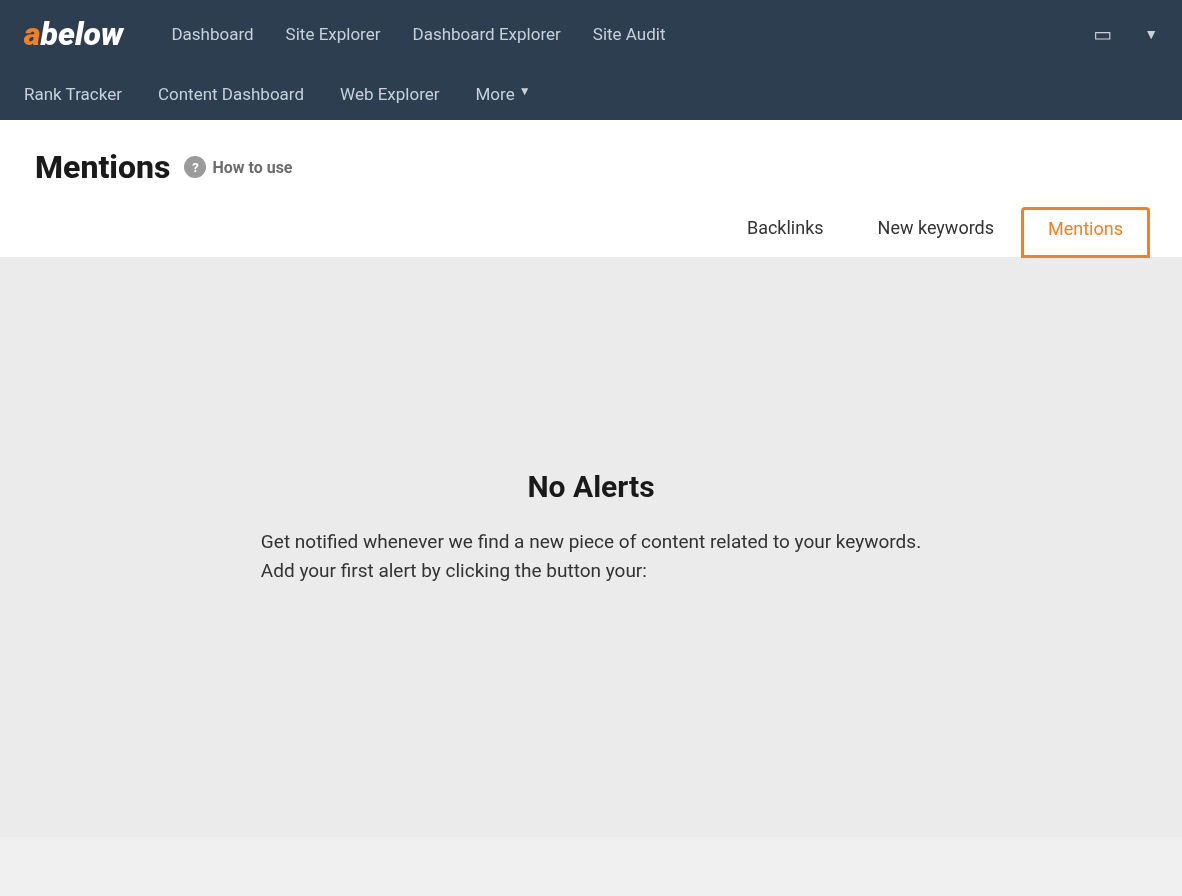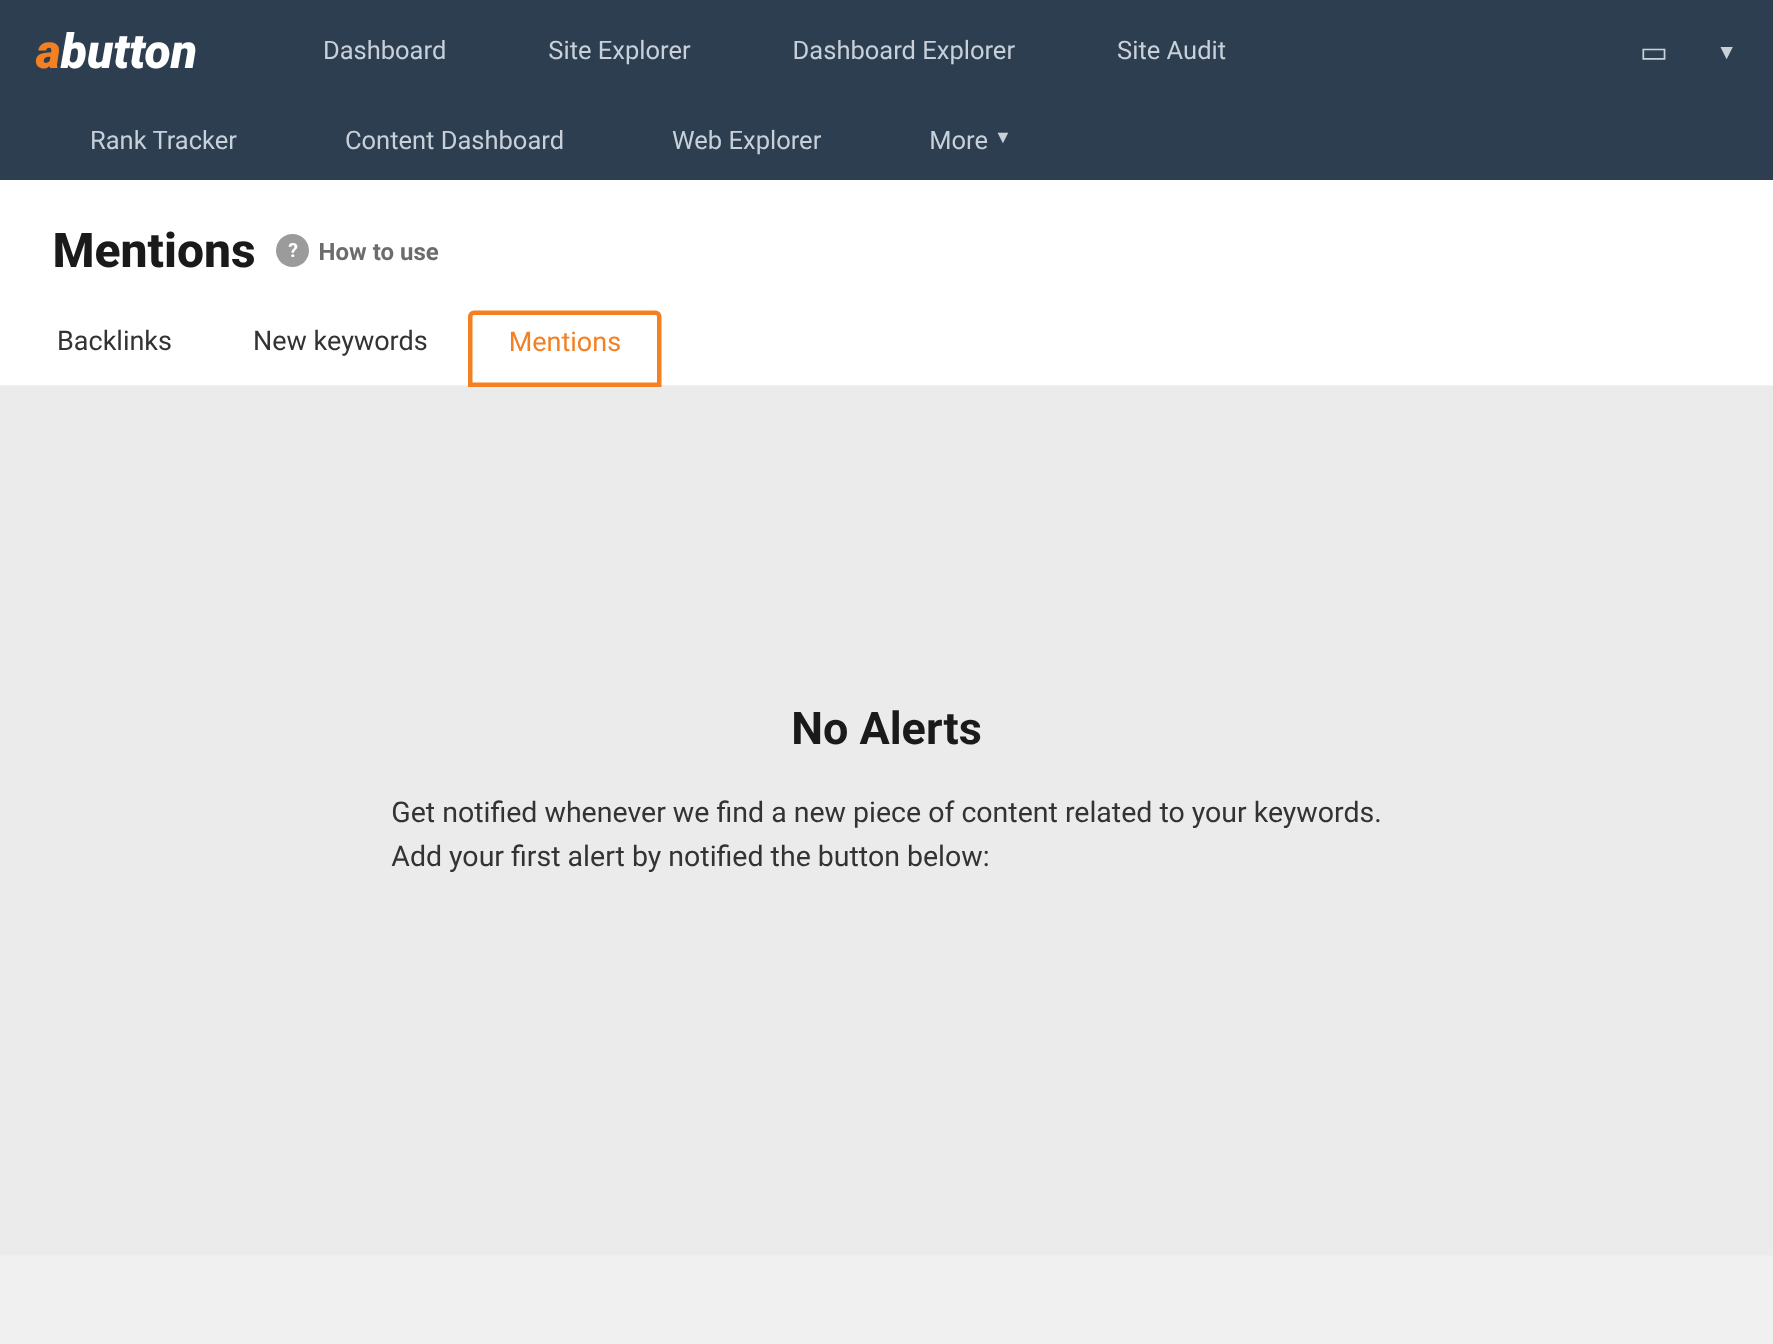--- a/index.html
+++ b/index.html
@@ -52,21 +52,20 @@
       line-height: 1;
     }
 
     .nav-link {
       color: #c8d0da;
       text-decoration: none;
       font-size: 17px;
       font-weight: 400;
       cursor: pointer;
       white-space: nowrap;
-      margin-left: 36px;
     }
 
     .nav-icon {
       color: #c8d0da;
       font-size: 20px;
       cursor: pointer;
       margin-left: auto;
     }
 
     .nav-chevron {
@@ -127,20 +126,21 @@
       font-size: 16px;
       font-weight: bold;
     }
 
     
     .tabs {
       display: flex;
       align-items: flex-end;
       gap: 0;
       border-bottom: none;
+      justify-content: flex-end;
     }
 
     .tab {
       padding: 8px 24px 16px 24px;
       font-size: 18px;
       color: #333;
       cursor: pointer;
       text-decoration: none;
       border: 3px solid transparent;
       border-radius: 4px 4px 0 0;
@@ -200,21 +200,21 @@
       gap: 8px;
     }
   </style>
 </head>
 <body>
 
 <header>
   <div class="nav-top">
     <a class="logo" href="#">
       <span class="logo-a">a</span>
-      <span class="logo-hrefs">button</span>
+      <span class="logo-hrefs">below</span>
     </a>
     <a class="nav-link" href="#">Dashboard</a>
     <a class="nav-link" href="#">Site Explorer</a>
     <a class="nav-link" href="#">Dashboard Explorer</a>
     <a class="nav-link" href="#">Site Audit</a>
     <span class="nav-icon">▭</span>
     <span class="nav-chevron">▼</span>
   </div>
   <div class="nav-bottom">
     <a class="nav-link" href="#">Rank Tracker</a>
@@ -240,15 +240,15 @@
     <a class="tab" href="#">Backlinks</a>
     <a class="tab" href="#">New keywords</a>
     <a class="tab active" href="#">Mentions</a>
   </div>
 </div>
 
 <div class="main-area">
   <h2 class="no-alerts-title">No Alerts</h2>
   <p class="no-alerts-desc">
     <span>Get notified whenever we find a new piece of content related to your keywords.</span><br>
-    <span>Add your first alert by notified the button below:</span>
+    <span>Add your first alert by clicking the button your:</span>
   </p>
 </div>
 
 </body></html>

